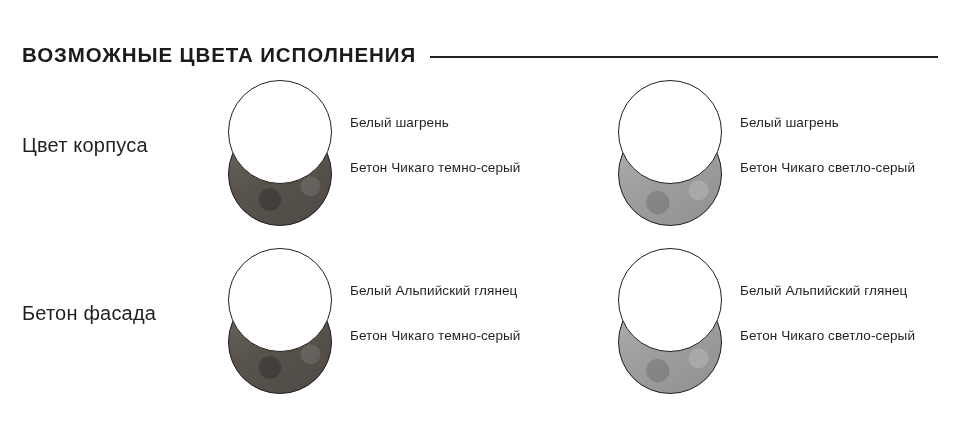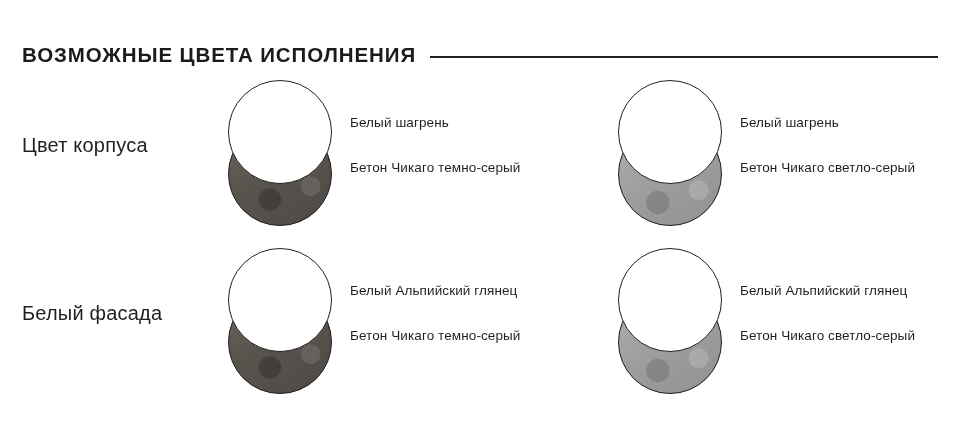--- a/index.html
+++ b/index.html
@@ -171,21 +171,21 @@
     <div class="labels">
       <div class="swatch-label label-top">Белый шагрень</div>
       <div class="swatch-label label-bottom">Бетон Чикаго светло-серый</div>
     </div>
   </div>
 
 </div>
 
 <div class="row row-facade">
 
-  <div class="row-label">Белый фасада</div>
+  <div class="row-label">Бетон фасада</div>
 
   <div class="group group-left">
     <div class="circles">
       <div class="circle circle-top"></div>
       <div class="circle circle-bottom tex-dark"></div>
     </div>
     <div class="labels">
       <div class="swatch-label label-top">Белый Альпийский глянец</div>
       <div class="swatch-label label-bottom">Бетон Чикаго темно-серый</div>
     </div>

